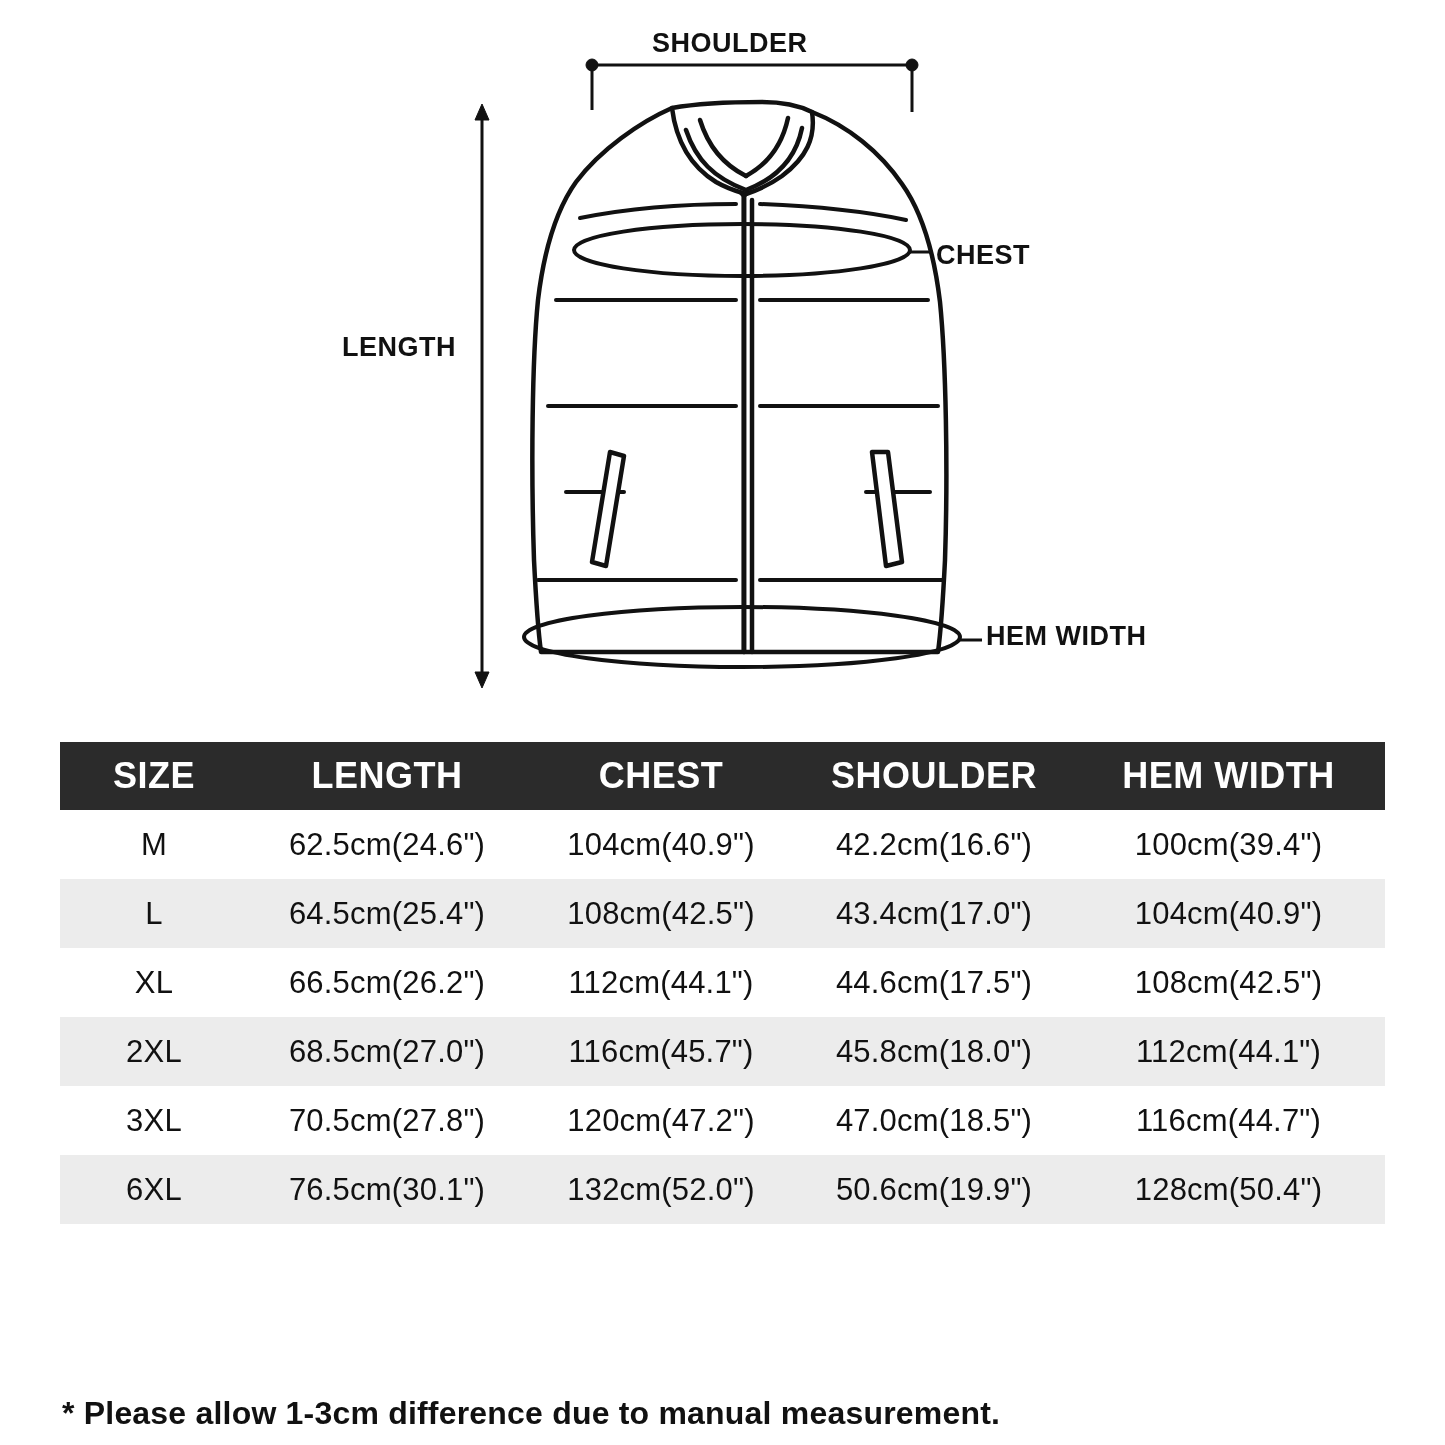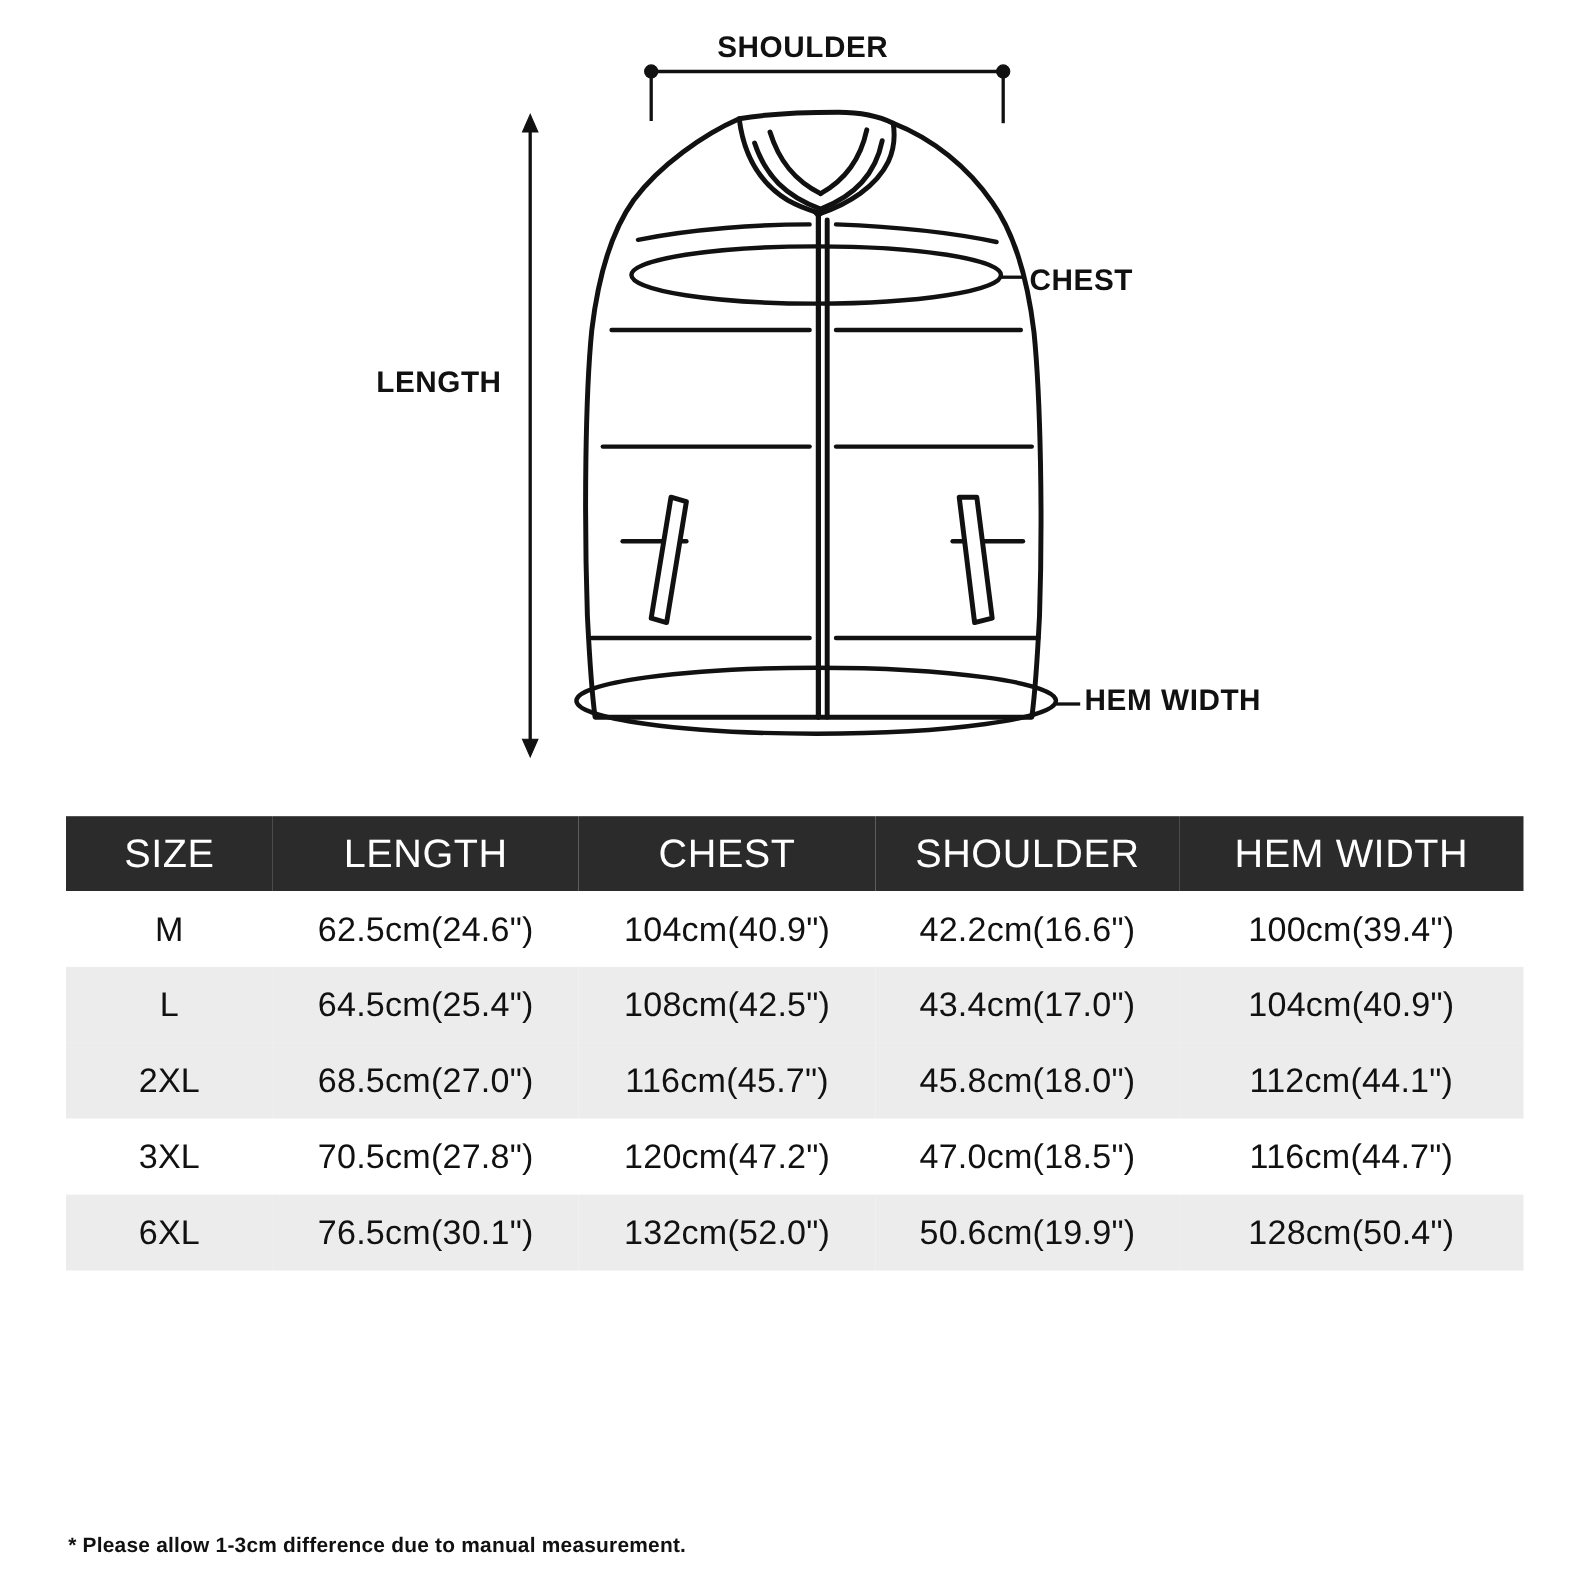--- a/index.html
+++ b/index.html
@@ -47,21 +47,21 @@
   }
   table.size-table {
     border-collapse: collapse;
     width: 1325px;
     table-layout: fixed;
   }
   table.size-table th {
     background: #2b2b2b;
     color: #ffffff;
     font-size: 36px;
-    font-weight: normal;
+    font-weight: bold;
     height: 66px;
     text-align: center;
     letter-spacing: 0.5px;
   }
   table.size-table td {
     text-align: center;
     font-size: 31px;
     height: 67px;
     color: #111111;
     letter-spacing: 0.2px;
@@ -72,21 +72,21 @@
   col.c-size     { width: 188px; }
   col.c-length   { width: 278px; }
   col.c-chest    { width: 270px; }
   col.c-shoulder { width: 276px; }
   col.c-hem      { width: 313px; }
 
   #footnote {
     position: absolute;
     left: 62px;
     top: 1395px;
-    font-size: 19px;
+    font-size: 32px;
     font-weight: bold;
     color: #111111;
     letter-spacing: 0.2px;
   }
 </style>
 </head>
 <body>
 
 <div id="diagram-area">
 
@@ -207,20 +207,27 @@
         <td>42.2cm(16.6")</td>
         <td>100cm(39.4")</td>
       </tr>
       <tr class="row-even">
         <td>L</td>
         <td>64.5cm(25.4")</td>
         <td>108cm(42.5")</td>
         <td>43.4cm(17.0")</td>
         <td>104cm(40.9")</td>
       </tr>
+      <tr class="row-odd">
+        <td>XL</td>
+        <td>66.5cm(26.2")</td>
+        <td>112cm(44.1")</td>
+        <td>44.6cm(17.5")</td>
+        <td>108cm(42.5")</td>
+      </tr>
       <tr class="row-even">
         <td>2XL</td>
         <td>68.5cm(27.0")</td>
         <td>116cm(45.7")</td>
         <td>45.8cm(18.0")</td>
         <td>112cm(44.1")</td>
       </tr>
       <tr class="row-odd">
         <td>3XL</td>
         <td>70.5cm(27.8")</td>

